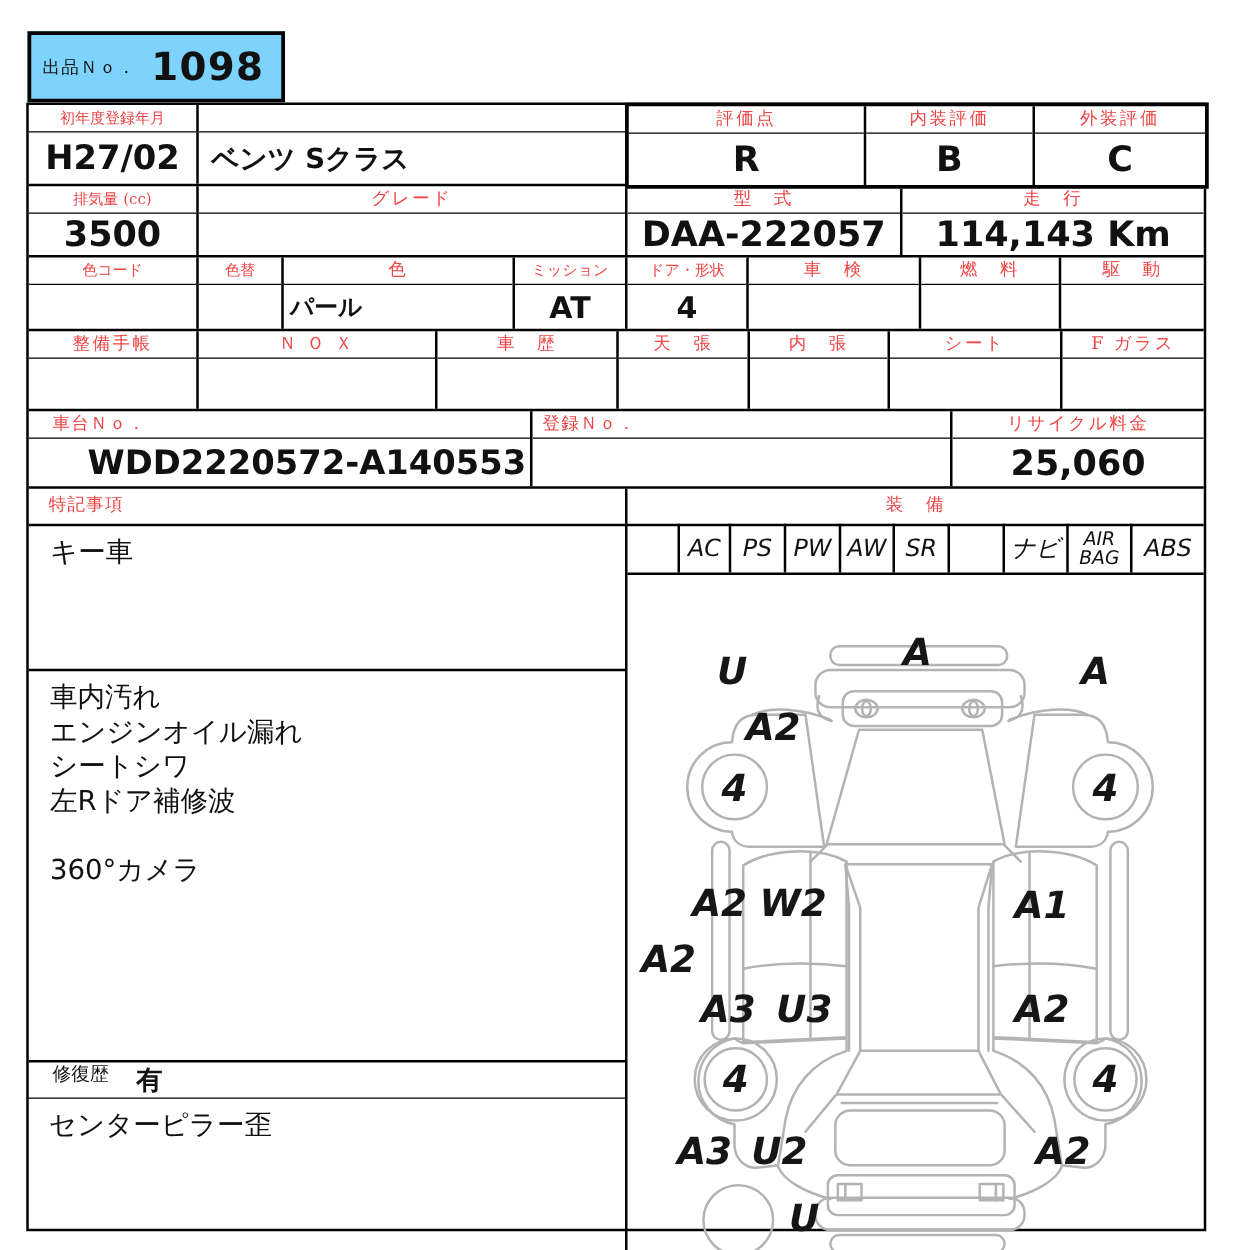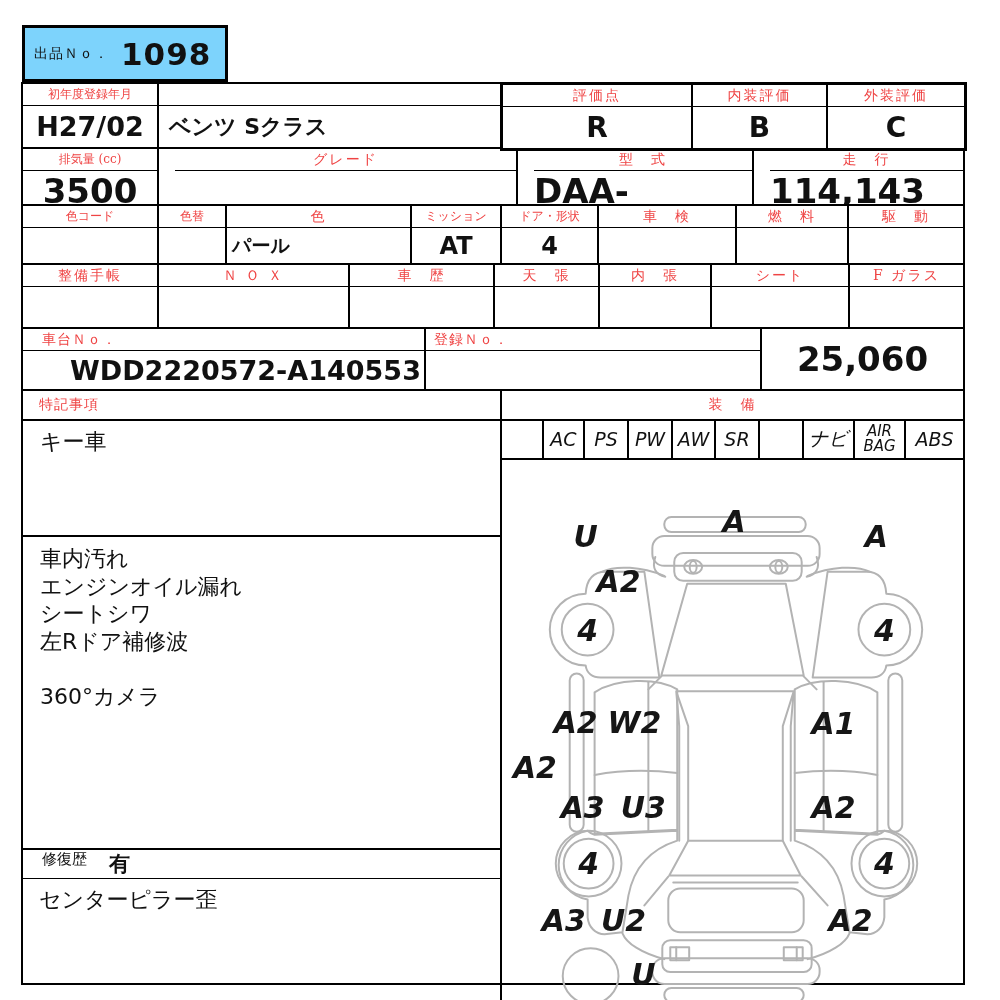--- a/index.html
+++ b/index.html
@@ -16,25 +16,25 @@
   
   .tbl { position:absolute; left:21px; top:82px; width:944px; height:903px;
          border:2px solid #000; background:#fff; }
   .row { position:absolute; left:0; right:0; display:flex; border-bottom:2px solid #000; }
   .cell { border-right:2px solid #000; display:flex; flex-direction:column; overflow:hidden; }
   .cell.last { border-right:none; flex:1; }
   .hdr { font-family:"DejaVu Serif", serif; font-size:14px; color:#ef4444; text-align:center;
          height:22px; line-height:21px; border-bottom:1px solid #000; letter-spacing:2px; }
   .hdr.sm { font-size:12px; letter-spacing:0; }
   .hdr.left { text-align:left; padding-left:19px; letter-spacing:1px; }
-  .val { flex:1; font-weight:bold; font-size:34px; display:flex; align-items:center; justify-content:center; }
+  .val { flex:1; font-weight:bold; font-size:28px; display:flex; align-items:center; justify-content:center; }
   .val.left { justify-content:flex-start; }
 
   .s1 { top:0; height:65px; }
-  .s2 { top:65px; height:57px;gap:16px; }
+  .s2 { top:65px; height:57px; }
   .s3 { top:122px; height:59px; }
   .s4 { top:181px; height:64px; }
   .s5 { top:245px; height:62px; }
   .s6 { top:307px; height:28px; border-bottom:2px solid #000; }
   .s7 { top:335px; height:652px; border-bottom:none; }
 
   
   .eval-block { position:absolute; top:-2px; left:477px; width:467px; height:69px;
                 border:3px solid #000; display:flex; background:#fff; z-index:5; }
   .eval-cell { border-right:2px solid #000; flex:0 0 190px; display:flex; flex-direction:column; }
@@ -189,20 +189,21 @@
     <div class="row s5">
       <div class="cell" style="flex:0 0 403px">
         <div class="hdr left">車台Ｎｏ．</div>
         <div class="val left" style="font-size:27px;padding-left:47px">WDD2220572-A140553</div>
       </div>
       <div class="cell" style="flex:0 0 336px">
         <div class="hdr left" style="padding-left:8px">登録Ｎｏ．</div>
         <div class="val"></div>
       </div>
       <div class="cell last">
+        <div class="hdr">リサイクル料金</div>
         <div class="val">25,060</div>
       </div>
     </div>
 
     <div class="row s6" style="border-bottom:none">
       <div class="cell" style="flex:0 0 479px">
         <div class="hdr left" style="padding-left:16px;border-bottom:none;height:28px;line-height:27px">特記事項</div>
       </div>
       <div class="cell last">
         <div class="hdr" style="border-bottom:none;height:28px;line-height:27px">装　備</div>

